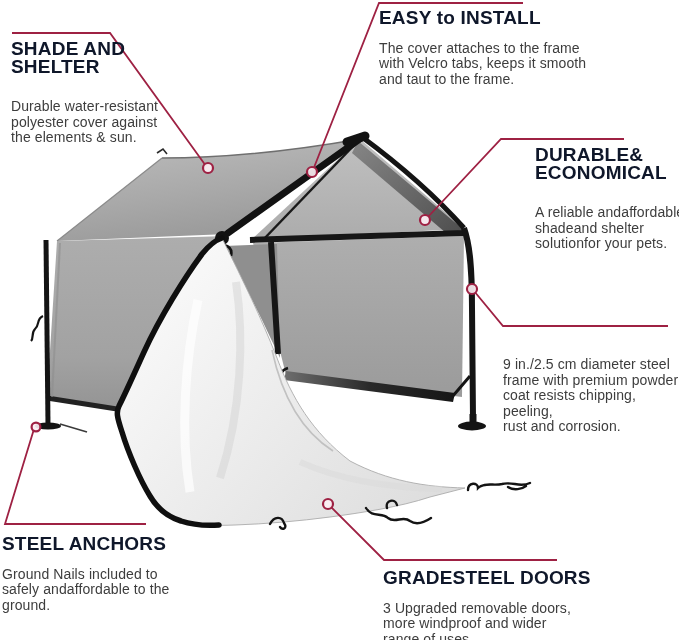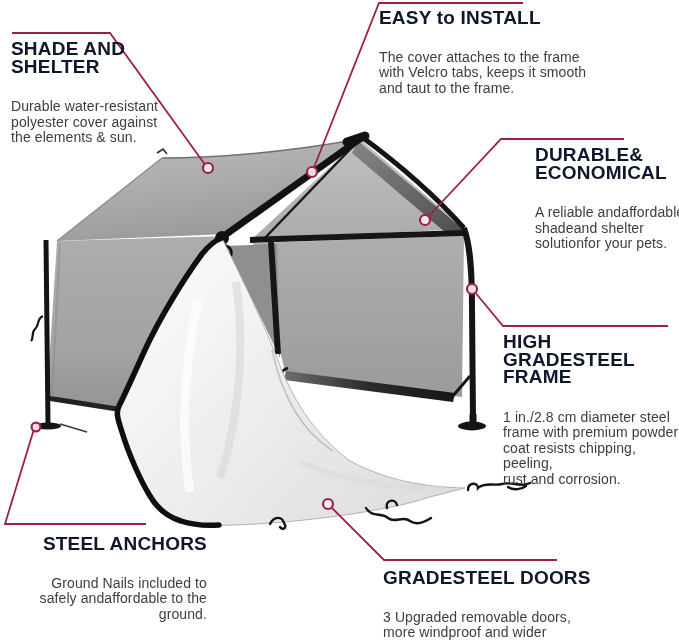--- a/index.html
+++ b/index.html
@@ -15,23 +15,23 @@
   }
   .c-body{
     font-size:14px;line-height:15.5px;color:#3d3d3d;white-space:pre-line;
     margin-top:24px;letter-spacing:0.1px;
   }
   
   .pos-shade   {left:11px;  top:40px;  width:185px;}
   .pos-easy    {left:379px; top:9px;   width:230px;}
   .pos-durable {left:535px; top:146px; width:168px;}
   .pos-frame   {left:503px; top:333px; width:176px;}
-  .pos-anchors {left:2px;   top:535px; width:205px;text-align:right;}
+  .pos-anchors {left:2px;   top:535px; width:205px;}
   .pos-doors   {left:383px; top:569px; width:225px;}
-  .pos-anchors .c-body, .pos-doors .c-body, .pos-easy .c-body{margin-top:23px;}
+  .pos-anchors .c-body, .pos-doors .c-body, .pos-easy .c-body{margin-top:14px;}
 </style>
 </head>
 <body>
 
 <div id="stage">
 
   <svg id="art" viewBox="0 0 679 640" aria-hidden="true">
     <defs>
       <linearGradient id="gRoof" x1="0.15" y1="0" x2="0.55" y2="1">
         <stop offset="0" stop-color="#bcbcbc"></stop>
@@ -189,23 +189,21 @@
 
   <div class="callout pos-durable">
     <div class="c-title">DURABLE&amp;
 ECONOMICAL</div>
     <div class="c-body">A reliable andaffordable
 shadeand shelter
 solutionfor your pets.</div>
   </div>
 
   <div class="callout pos-frame">
-    <div class="c-title">HIGH GRADESTEEL
-FRAME</div>
-    <div class="c-body">1 in./2.8 cm diameter steel
+    <div class="c-body">9 in./2.5 cm diameter steel
 frame with premium powder
 coat resists chipping, peeling,
 rust and corrosion.</div>
   </div>
 
   <div class="callout pos-anchors">
     <div class="c-title">STEEL ANCHORS</div>
     <div class="c-body">Ground Nails included to
 safely andaffordable to the
 ground.</div>

